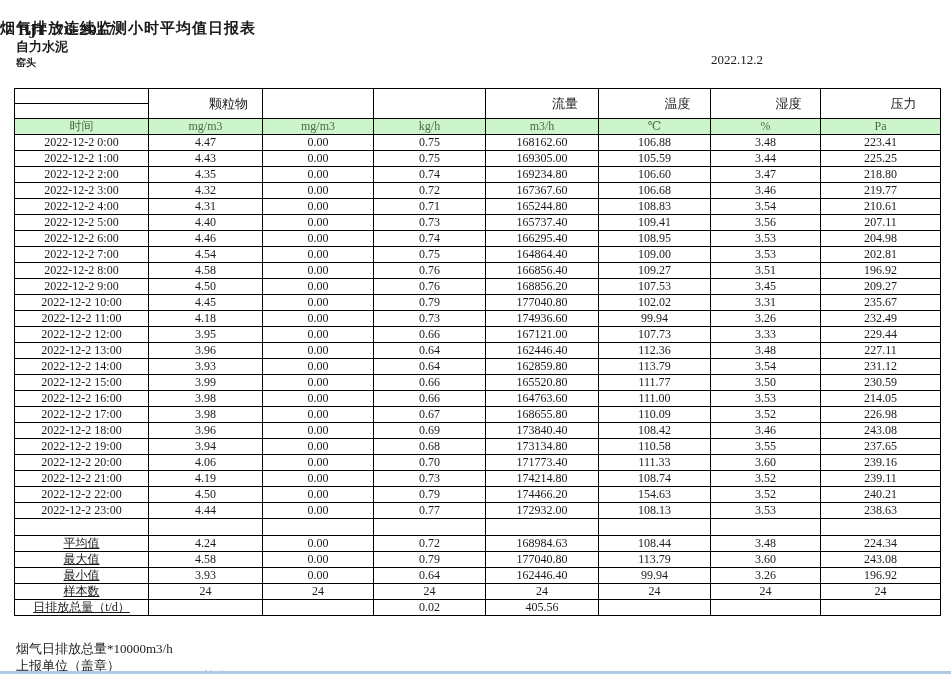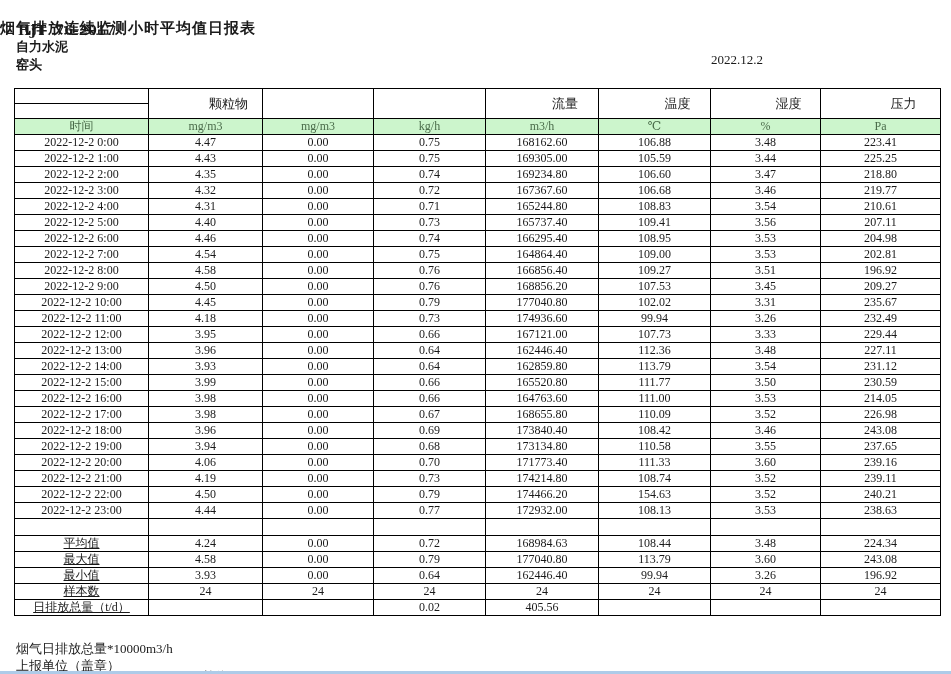--- a/index.html
+++ b/index.html
@@ -10,21 +10,21 @@
   }
   .doc-code{
     position:absolute;left:18px;top:3px;font-weight:bold;font-size:13px;
     white-space:pre;font-family:"DejaVu Serif","Liberation Serif",serif;margin-top:20px;
   }
   .title{
     position:absolute;left:0;right:0;top:19px;
     font-weight:bold;font-size:15px;letter-spacing:1px;
   }
   .company{position:absolute;left:16px;top:38px;font-weight:bold;font-size:13px;}
-  .location{position:absolute;left:16px;top:56px;font-weight:bold;font-size:13px;}
+  .location{position:absolute;left:16px;top:56px;font-weight:bold;font-size:10px;}
   .date{position:absolute;left:711px;top:52px;font-size:13px;}
 
   table.report{
     position:absolute;left:14px;top:88px;width:926px;
     border-collapse:collapse;table-layout:fixed;font-size:12px;
   }
   col.c1{width:134px;} col.c2{width:114px;} col.c3{width:111px;} col.c4{width:112px;}
   col.c5{width:113px;} col.c6{width:112px;} col.c7{width:110px;} col.c8{width:120px;}
 
   table.report td{

